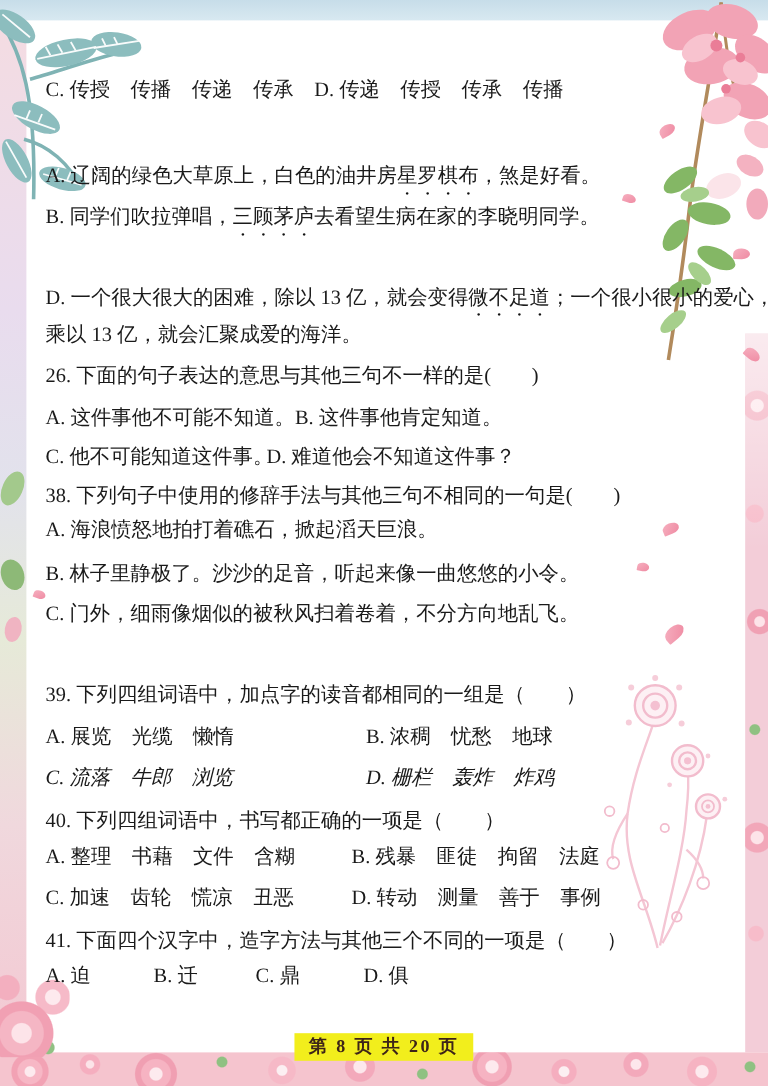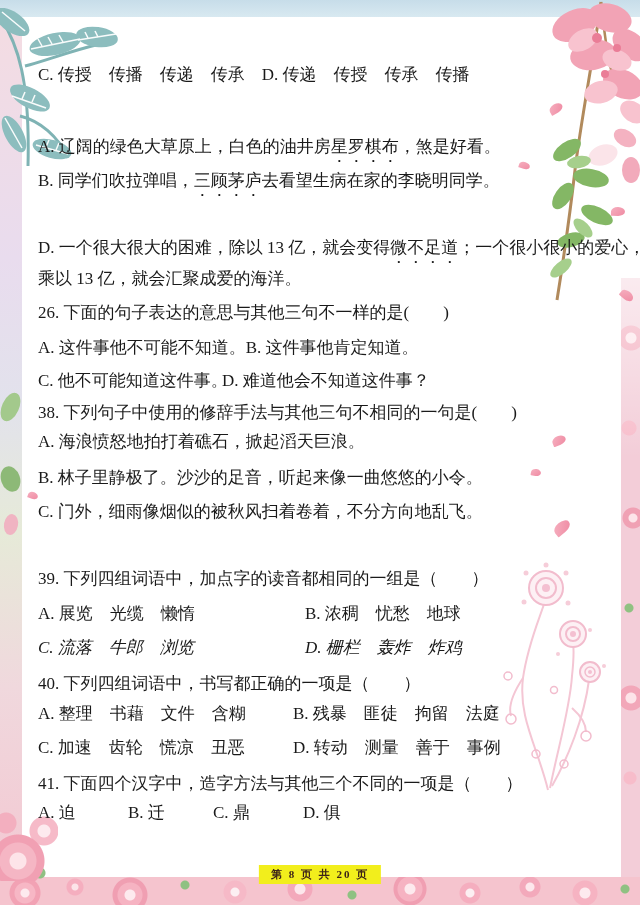--- a/index.html
+++ b/index.html
@@ -65,21 +65,21 @@
   
   .exam-body{position:absolute;left:0;top:0;width:640px;height:905px;z-index:3;}
   .line{position:absolute;left:38px;width:585px;height:24px;
     font-size:17px;line-height:24px;color:#1a1a1a;white-space:pre;}
   .line .tab{position:absolute;top:0;}
   .em{-webkit-text-emphasis:filled dot #111;-webkit-text-emphasis-position:under right;
       text-emphasis:filled dot #111;text-emphasis-position:under right;}
   .sz16{font-size:16px;letter-spacing:-0.4px;}
   
   .footer{position:absolute;left:50%;bottom:21px;transform:translateX(-50%);z-index:5;
-    background:#f2ee1c;color:#3d2418;font-weight:bold;font-size:11px;
+    background:#f2ee1c;color:#3d2418;font-weight:bold;font-size:15px;
     padding:2px 12px;letter-spacing:2px;white-space:nowrap;}
 </style>
 </head>
 <body>
 
 <div class="top-strip"></div>
 <div class="left-strip"></div>
 <div class="l-leaf a"></div>
 <div class="l-leaf b"></div>
 <div class="l-leaf c"></div>

